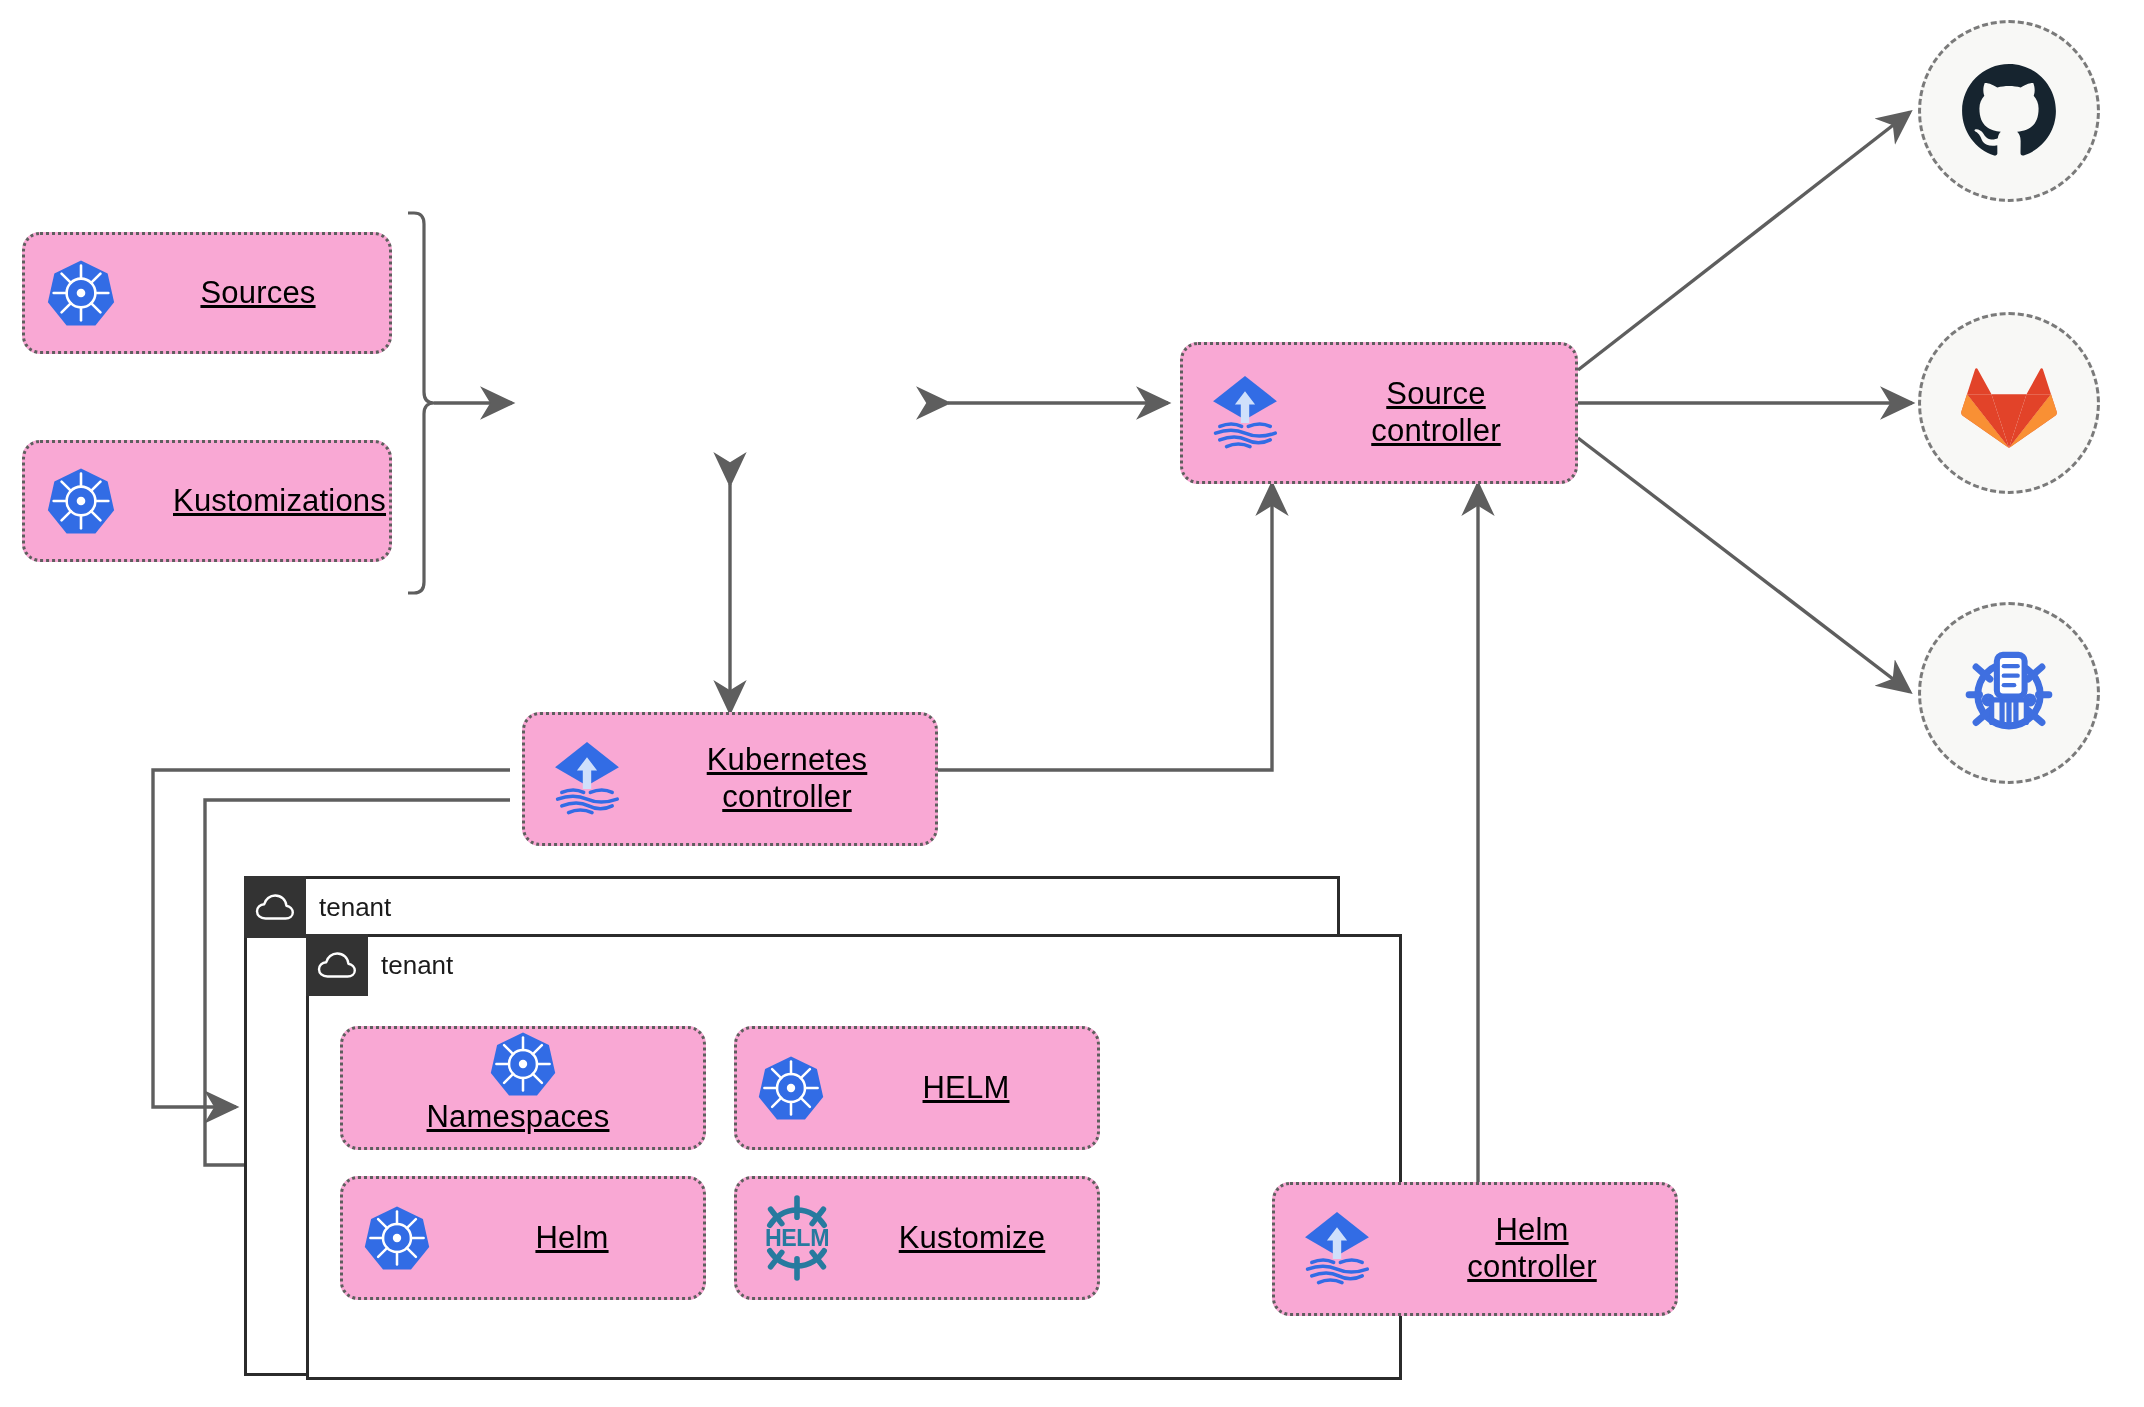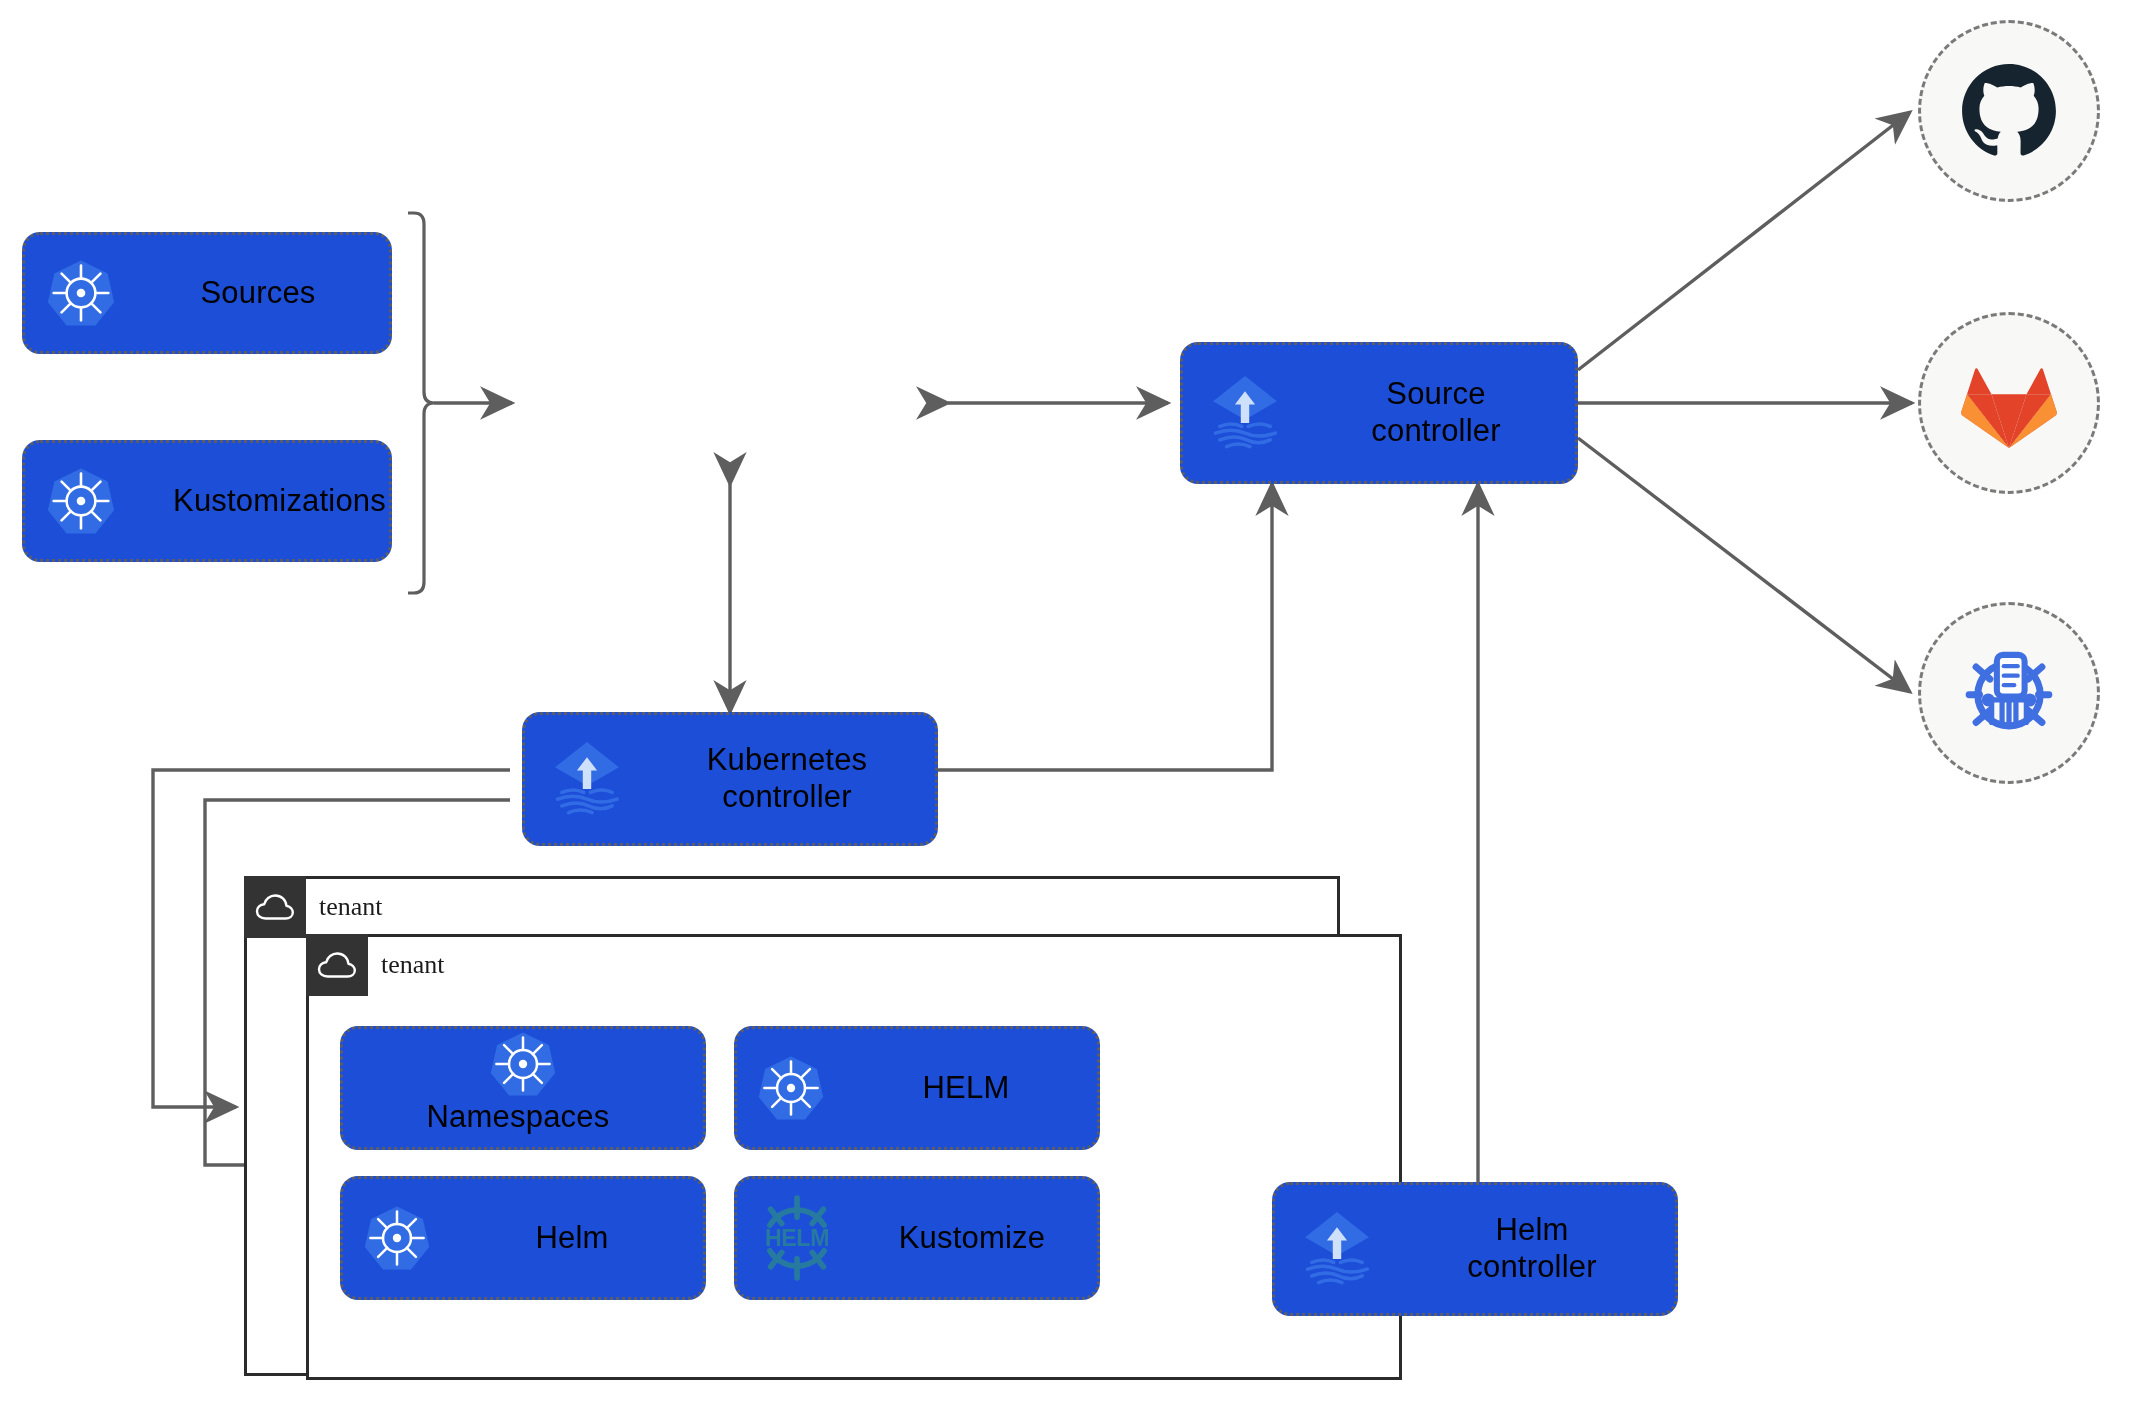--- a/index.html
+++ b/index.html
@@ -3,26 +3,27 @@
 <meta charset="utf-8">
 <style>
   html,body{margin:0;padding:0;background:#ffffff;}
   body{font-family:"Liberation Sans",sans-serif;}
   #stage{position:relative;width:2144px;height:1407px;background:#fff;overflow:hidden;}
   #wires{position:absolute;left:0;top:0;width:2144px;height:1407px;pointer-events:none;}
 
   
   .node{
     position:absolute;
-    background:#1d4ed8;
+    background:#f9a8d4;
     border:3px dotted #5e5e5e;
     border-radius:18px;
     display:flex;align-items:center;
     box-sizing:border-box;
     z-index:4;
+    text-decoration:underline;
   }
   .node .ico{flex:0 0 auto;display:flex;align-items:center;justify-content:center;}
   .node .lbl{
     flex:1 1 auto;text-align:center;color:#000;
     font-size:31px;line-height:1.18;letter-spacing:.2px;
     padding-right:10px;white-space:pre-line;
   }
 
   
   .circle{
@@ -35,21 +36,21 @@
   .tenant{
     position:absolute;background:#ffffff;border:3px solid #2b2b2b;box-sizing:border-box;z-index:3;
   }
   .tenant-tab{
     position:absolute;left:-3px;top:-3px;height:62px;
     background:#333333;display:flex;align-items:center;gap:0;padding:0;box-sizing:border-box;
   }
   .tenant-tab .cloud{width:62px;height:62px;display:flex;align-items:center;justify-content:center;}
   .tenant-name{
     position:absolute;top:-3px;height:62px;display:flex;align-items:center;
-    font-size:26px;color:#1b1b1b;font-family:Liberation Serif, serif;
+    font-size:26px;color:#1b1b1b;
   }
 
   svg{display:block;overflow:visible;}
 </style>
 </head>
 <body>
 
 <div id="stage">
 
   <svg id="wires" viewBox="0 0 2144 1407">

